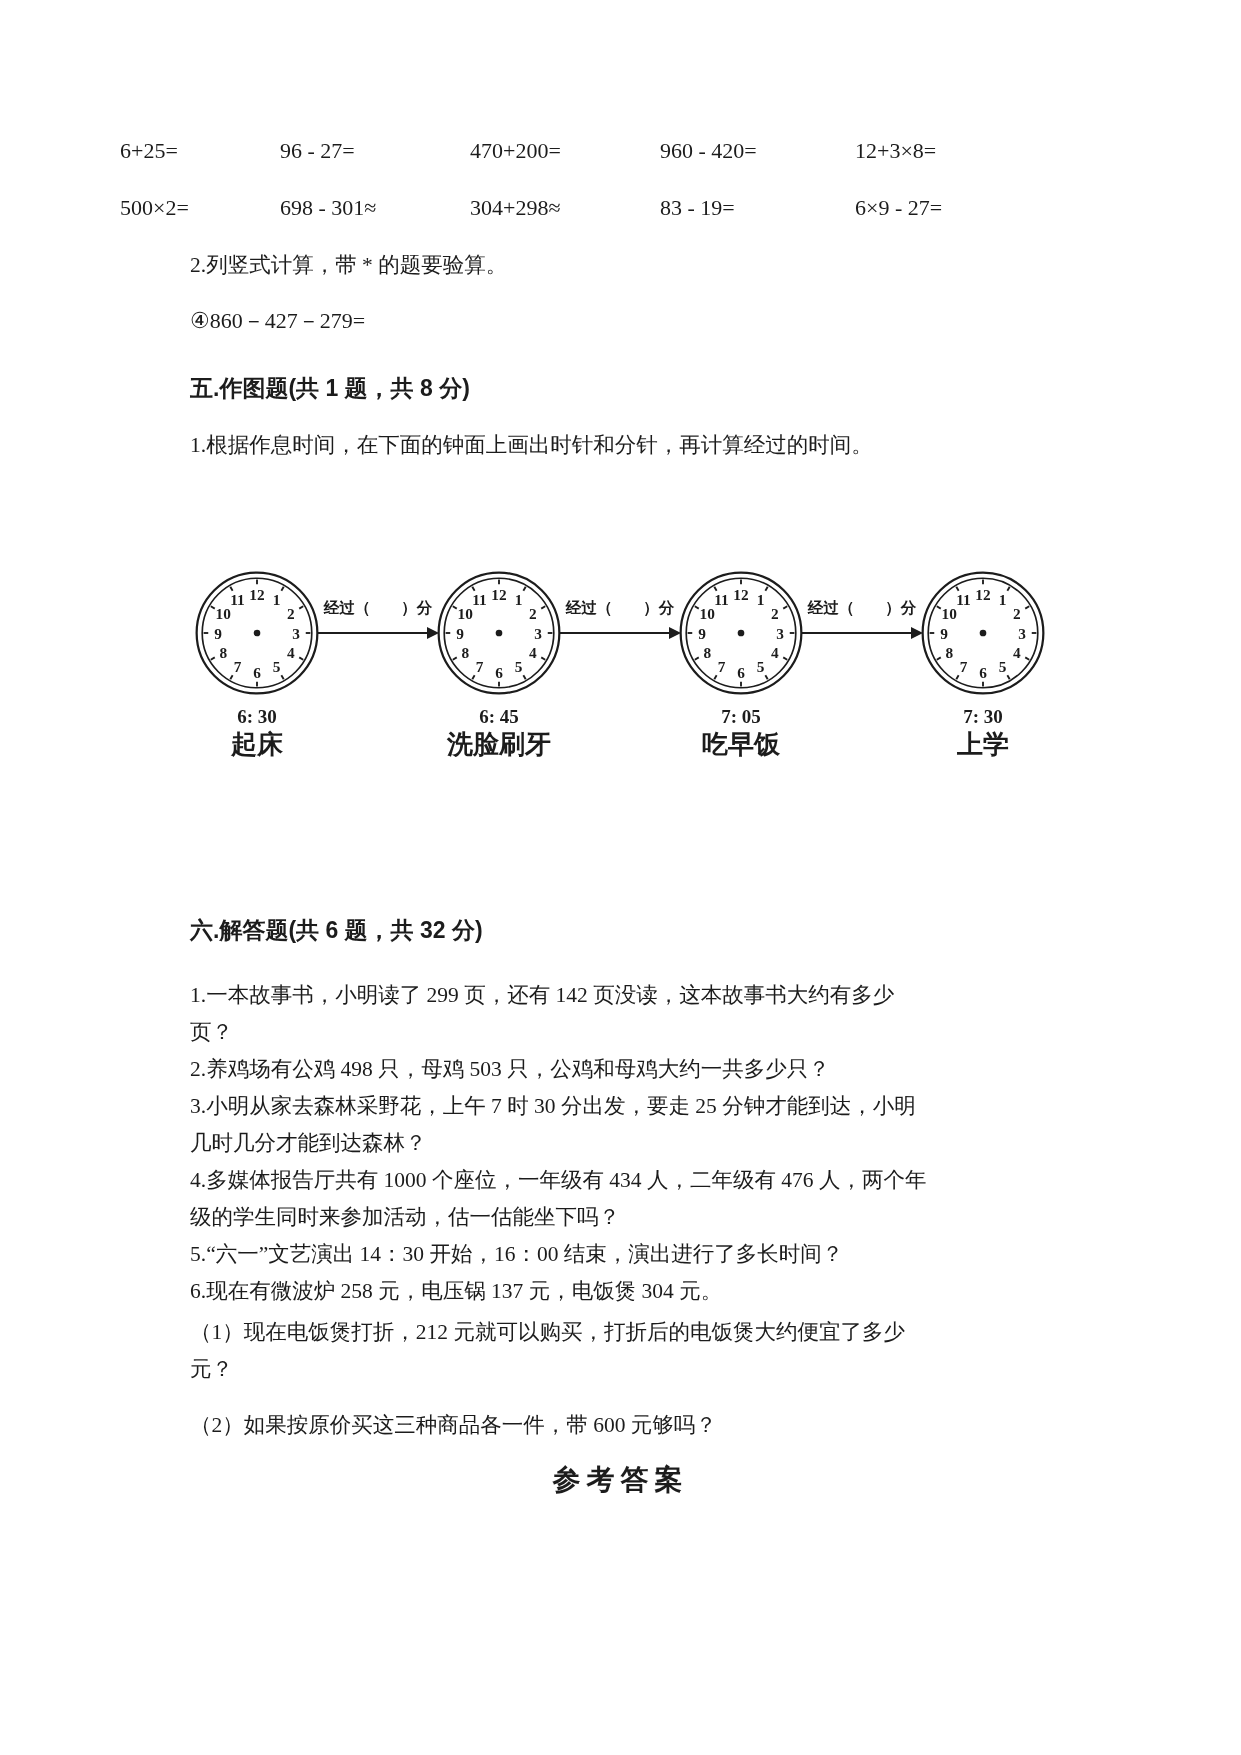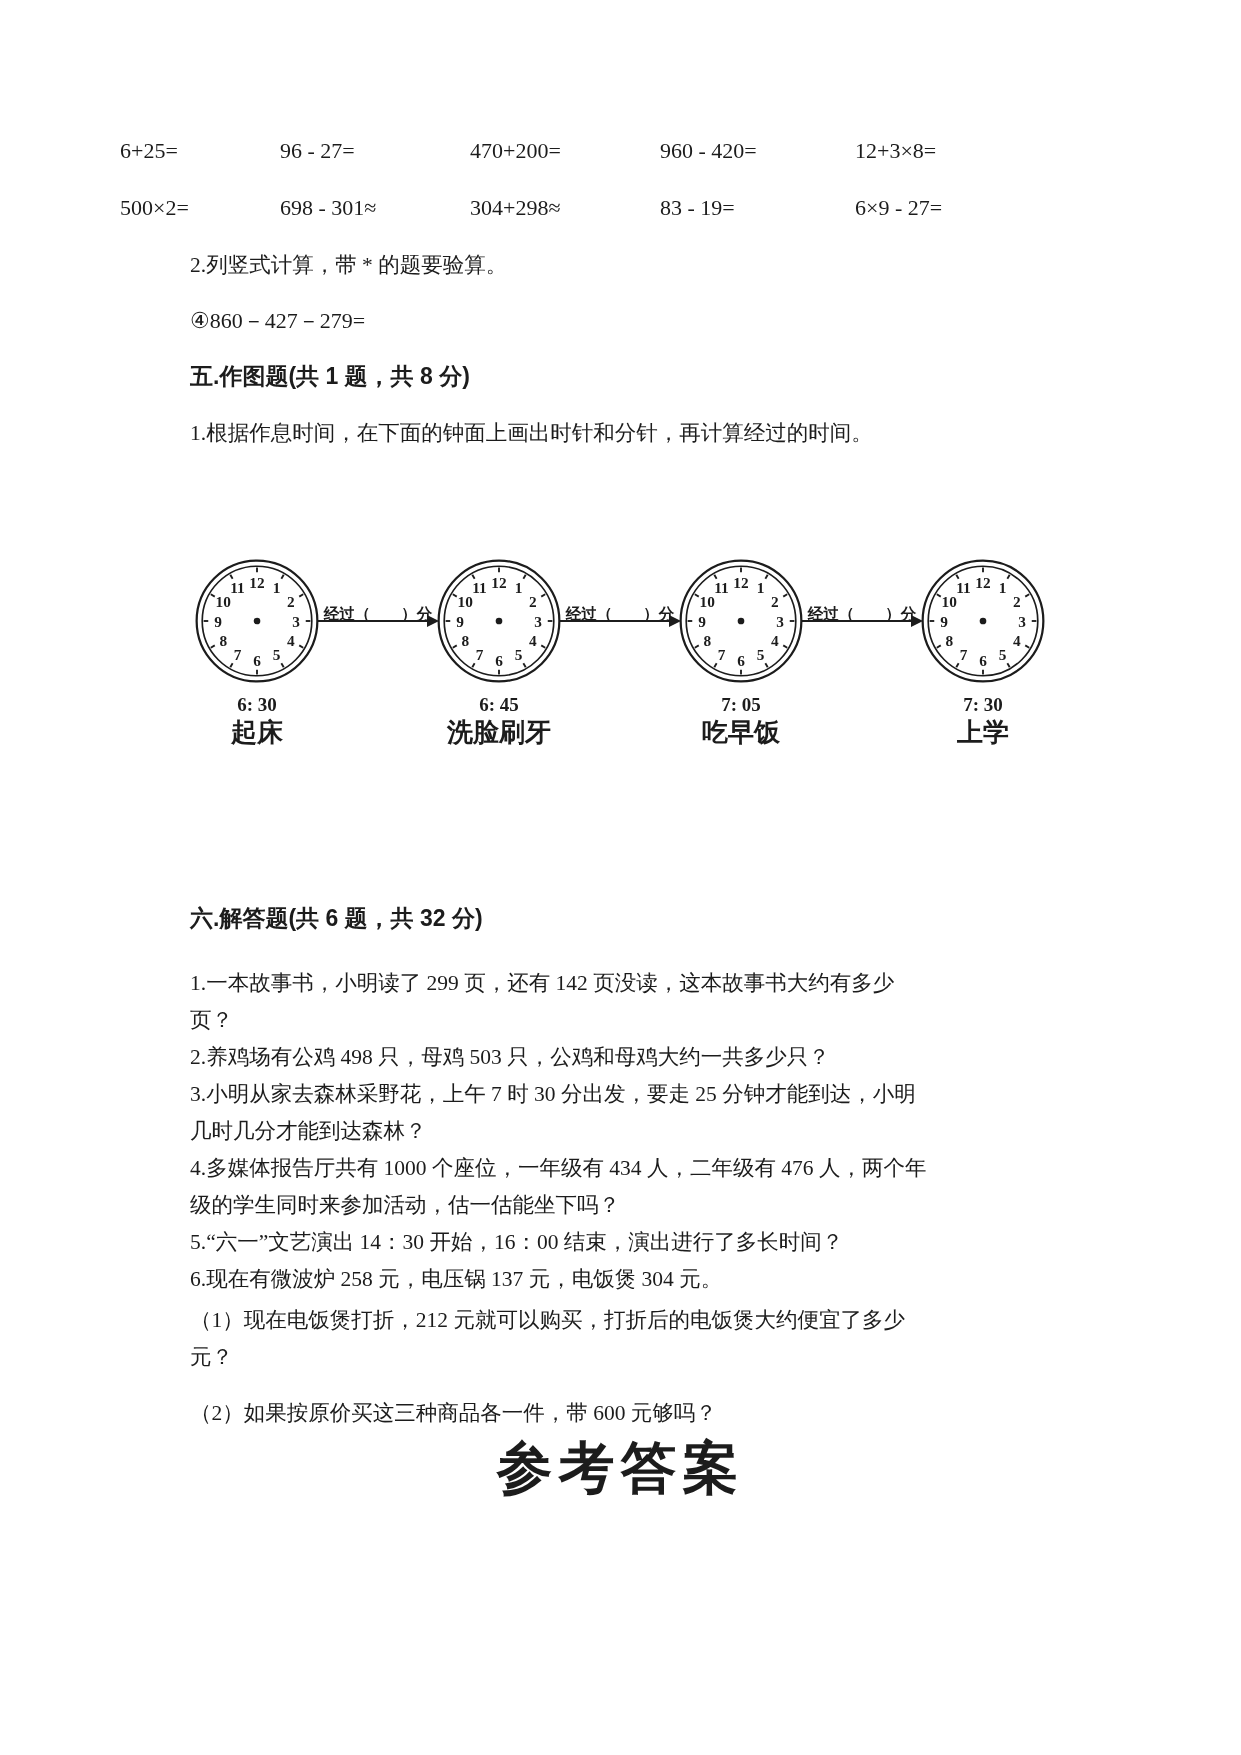--- a/index.html
+++ b/index.html
@@ -41,21 +41,21 @@
     display:grid;
     font-size:22px;
     line-height:22px;
     margin-top:34px;
   }
   .circ-row.r1{grid-template-columns:310px 300px auto;}
   .circ-row.r2{grid-template-columns:310px auto;}
 
   
   .sec{
-    margin:31px 0 0 190px;
+    margin:43px 0 0 190px;
     font-family:"Liberation Sans","DejaVu Sans",sans-serif;
     font-weight:bold;
     font-size:23px;
     line-height:26px;
   }
   .instr-draw{margin-top:33px;}
 
   
   .figure{
     margin:112px 0 0 192px;
@@ -77,21 +77,21 @@
     font-weight:bold;
     line-height:20px;
   }
   .arrow-unit{
     width:112px;flex:none;
     position:relative;
     height:130px;
   }
   .arrow-label{
     position:absolute;
-    top:48px;left:50%;
+    top:30px;left:50%;
     transform:translateX(-50%);
     white-space:pre;
     font-size:15.5px;
     font-weight:bold;
   }
   .arrow-line{
     position:absolute;
     top:64px;left:-4px;right:2px;
     height:2px;
     background:#1c1c1c;
@@ -119,21 +119,21 @@
     white-space:pre-line;
   }
   .sub{margin-left:190px;width:850px;}
   .sub1{margin-top:4px;}
   .sub2{margin-top:19px;}
 
   
   .answers{
     margin-top:10px;
     text-align:center;
-    font-size:56px;
+    font-size:28px;
     line-height:52px;
     font-weight:bold;
     letter-spacing:6px;
   }
 </style>
 </head>
 <body>
 
 <div class="page">
 

